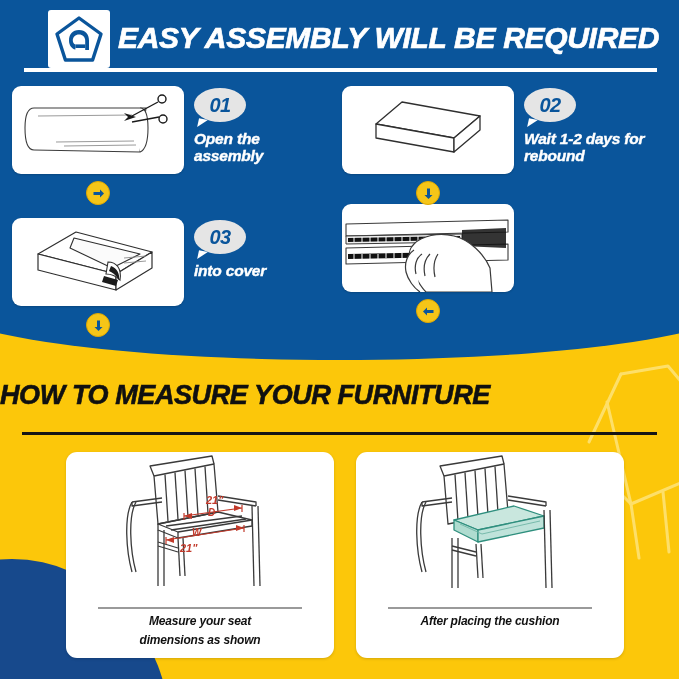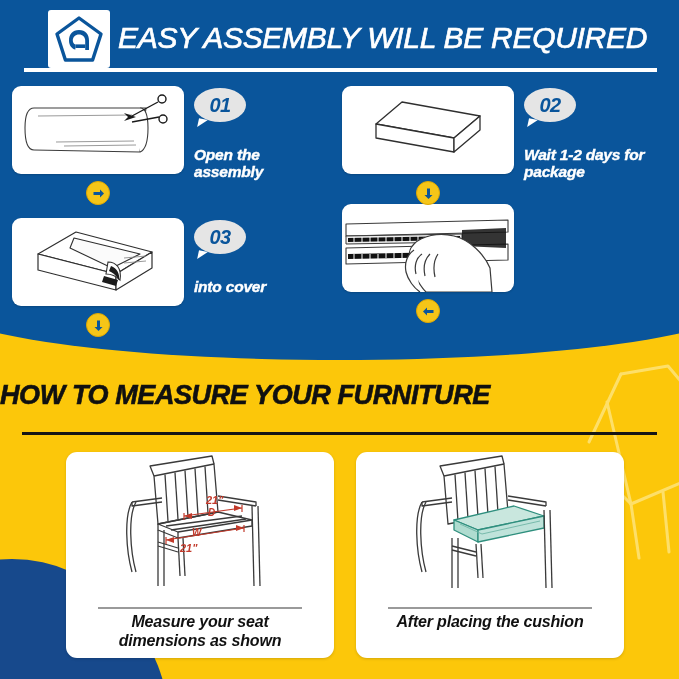--- a/index.html
+++ b/index.html
@@ -33,21 +33,21 @@
   
   .header{position:absolute;left:0;top:0;width:679px;height:78px;z-index:6;}
   .logo{
     position:absolute;left:48px;top:10px;width:62px;height:58px;
     background:#ffffff;border-radius:3px;
   }
   .logo svg{position:absolute;left:6px;top:5px;}
   .header-title{
     position:absolute;left:118px;top:16px;
     color:#ffffff;font-size:30px;line-height:44px;
-    font-weight:normal;font-style:italic;letter-spacing:-0.3px;
+    font-weight:bold;font-style:italic;letter-spacing:-0.3px;
     white-space:nowrap;
     -webkit-text-stroke:0.7px #ffffff;
   }
   .header-rule{
     position:absolute;left:24px;top:68px;width:633px;height:4px;background:#ffffff;
   }
 
   
   .steps{position:absolute;left:0;top:86px;width:679px;height:225px;z-index:6;}
   .step{position:absolute;width:330px;height:108px;}
@@ -82,21 +82,21 @@
     width:0;height:0;
     border-left:9px solid #ffffff;
     border-bottom:9px solid transparent;
     transform:rotate(12deg);
   }
   .bubble span{
     position:relative;z-index:2;color:#0A559B;font-weight:bold;font-style:italic;
     font-size:20px;letter-spacing:-0.5px;
   }
   .step-text{
-    margin-top:24px;color:#ffffff;font-weight:bold;font-style:italic;
+    margin-top:8px;color:#ffffff;font-weight:bold;font-style:italic;
     font-size:15.5px;line-height:17px;letter-spacing:-0.2px;
     -webkit-text-stroke:0.4px #ffffff;
   }
 
   
   .measure-title{
     position:absolute;left:0;top:380px;width:679px;
     color:#101010;font-weight:bold;font-style:italic;font-size:27px;
     letter-spacing:-0.4px;z-index:6;
     -webkit-text-stroke:0.6px #101010;
@@ -112,21 +112,21 @@
     box-shadow:0 1px 3px rgba(0,0,0,.16);
   }
   .panel.p1{left:66px;}
   .panel.p2{left:356px;}
   .panel .art{position:absolute;left:0;top:2px;width:268px;height:152px;}
   .panel-rule{
     position:absolute;left:32px;top:155px;width:204px;height:2px;background:#9a9a9a;
   }
   .panel-cap{
     position:absolute;left:10px;top:160px;width:248px;text-align:center;
-    color:#111;font-weight:bold;font-style:italic;font-size:16px;line-height:19px;
+    color:#111;font-weight:bold;font-style:italic;font-size:12px;line-height:19px;
     letter-spacing:-0.2px;
   }
 </style>
 </head>
 <body>
 
 <div class="page">
 
   <div class="blue-panel"></div>
 
@@ -214,21 +214,21 @@
         <svg width="13" height="13" viewBox="0 0 13 13">
           <path d="M5 1.5 L5 8 L2.5 8 L6.5 12 L10.5 8 L8 8 L8 1.5 Z" fill="#0A559B"></path>
         </svg>
       </div>
       <div class="step-right">
         <div class="bubble">
           <span>02</span>
         </div>
         <div class="step-text">
           <div>Wait 1-2 days for</div>
-          <div>package</div>
+          <div>rebound</div>
         </div>
       </div>
     </div>
 
     <div class="step s3">
       <div class="step-card">
         <svg width="172" height="88" viewBox="0 0 172 88">
           <g fill="#ffffff" stroke="#2f2f2f" stroke-width="1.2" stroke-linejoin="round">
             <path d="M64 14 L140 34 L104 56 L26 36 Z"></path>
             <path d="M26 36 L26 52 L104 72 L104 56 Z"></path>

